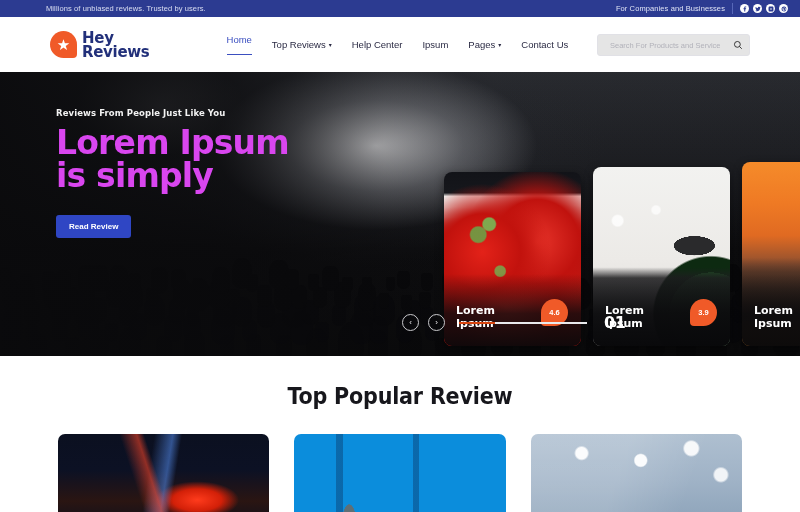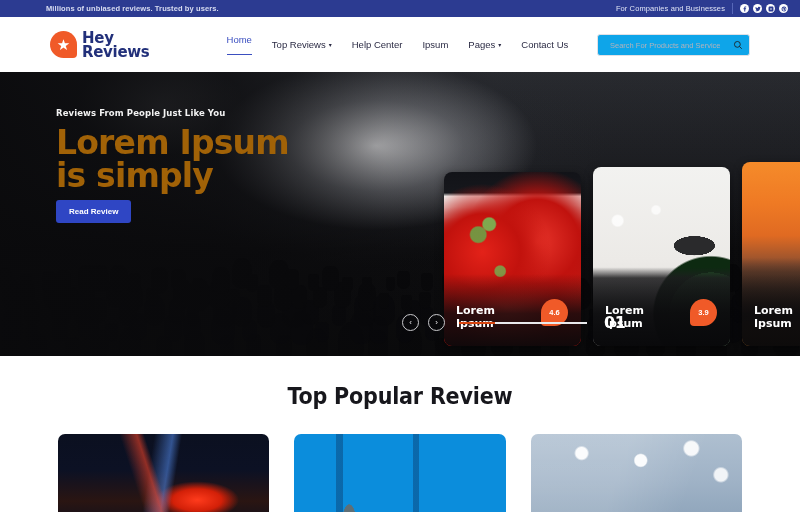--- a/index.html
+++ b/index.html
@@ -16,21 +16,21 @@
     height: 17px;
     background: #2c3b91;
     color: #dfe3f5;
     display: flex;
     align-items: center;
     justify-content: space-between;
     padding: 0 12px 0 46px;
     font-size: 7.5px;
     letter-spacing: .1px;
   }
-  .topbar-left { opacity: .95; font-weight: bold; }
+  .topbar-left { opacity: .95; }
   .topbar-right { display: flex; align-items: center; gap: 7px; }
   .topbar-right .tb-text { font-size: 7.5px; }
   .tb-divider { width: 1px; height: 11px; background: #5767b8; }
   .socials { display: flex; align-items: center; gap: 4px; }
   .soc {
     width: 9px; height: 9px; border-radius: 50%;
     background: #ffffff; color: #2c3b91;
     display: flex; align-items: center; justify-content: center;
     font-size: 6px; font-weight: bold; line-height: 1;
   }
@@ -87,21 +87,21 @@
     width: 153px; height: 22px;
   }
   .search-input {
     width: 100%; height: 100%;
     border: 1px solid #e1e1e6;
     border-radius: 3px;
     font-size: 7.5px;
     padding: 0 22px 0 12px;
     color: #333;
     font-family: "Liberation Sans", sans-serif;
-    background: #0ea5e9;
+    background: #e5e5e5;
     outline: none;
   }
   .search-input::placeholder { color: #b2b2ba; }
   .search-btn {
     position: absolute; right: 6px; top: 50%; transform: translateY(-50%);
     width: 12px; height: 12px; background: none; border: none; cursor: pointer;
     display: flex; align-items: center; justify-content: center;
   }
   .search-btn svg { width: 10px; height: 10px; stroke: #1a1a1a; fill: none; stroke-width: 2; }
 
@@ -140,25 +140,25 @@
     font-family: "DejaVu Sans", sans-serif;
     color: #f2f2f2;
     font-size: 8.5px;
     font-weight: bold;
     letter-spacing: .1px;
     margin-bottom: 8px;
   }
   .hero-title {
     font-family: "DejaVu Sans", sans-serif;
     font-weight: bold;
-    color: #a16207;
+    color: #d946ef;
     font-size: 33px;
     line-height: 33px;
     letter-spacing: -.8px;
-    margin-bottom: 8px;
+    margin-bottom: 23px;
   }
   .hero-text {
     color: #d9d9dd;
     font-size: 8px;
     line-height: 13px;
     width: 192px;
     margin-bottom: 14px;
   }
   .hero-btn {
     display: inline-block;

